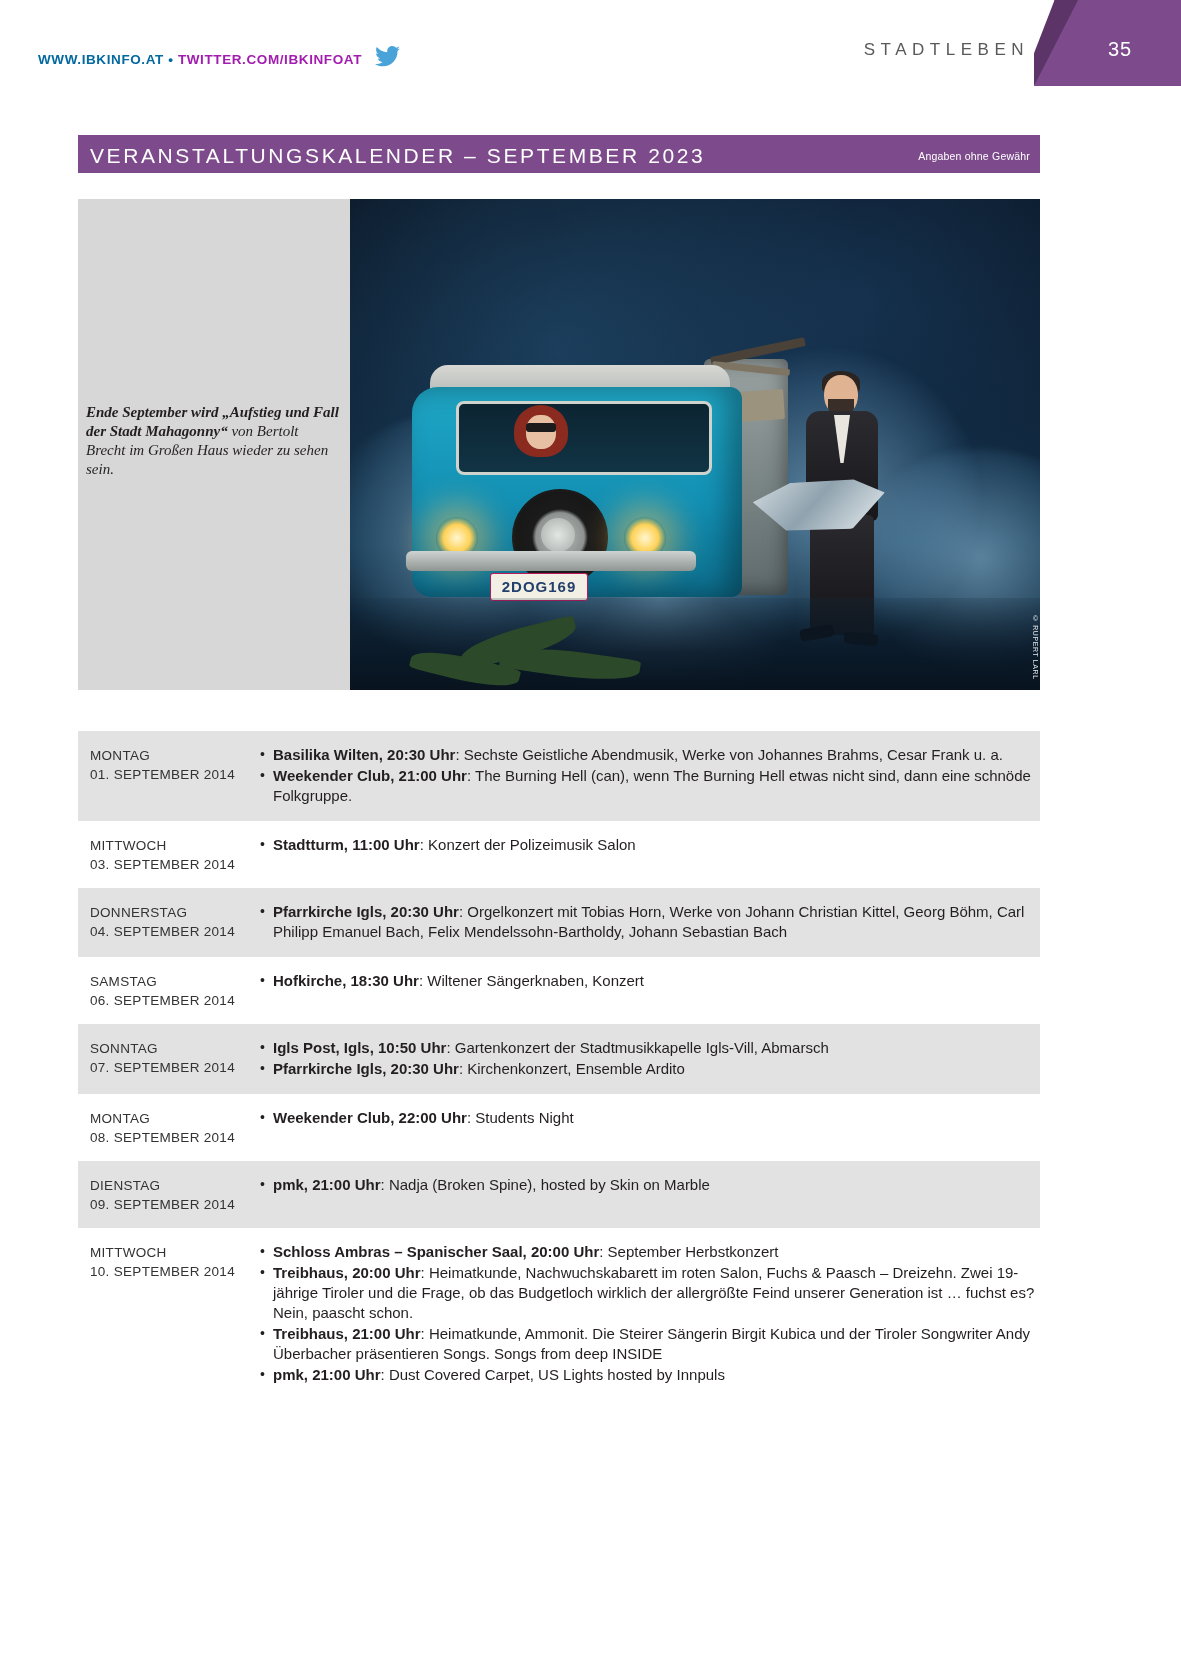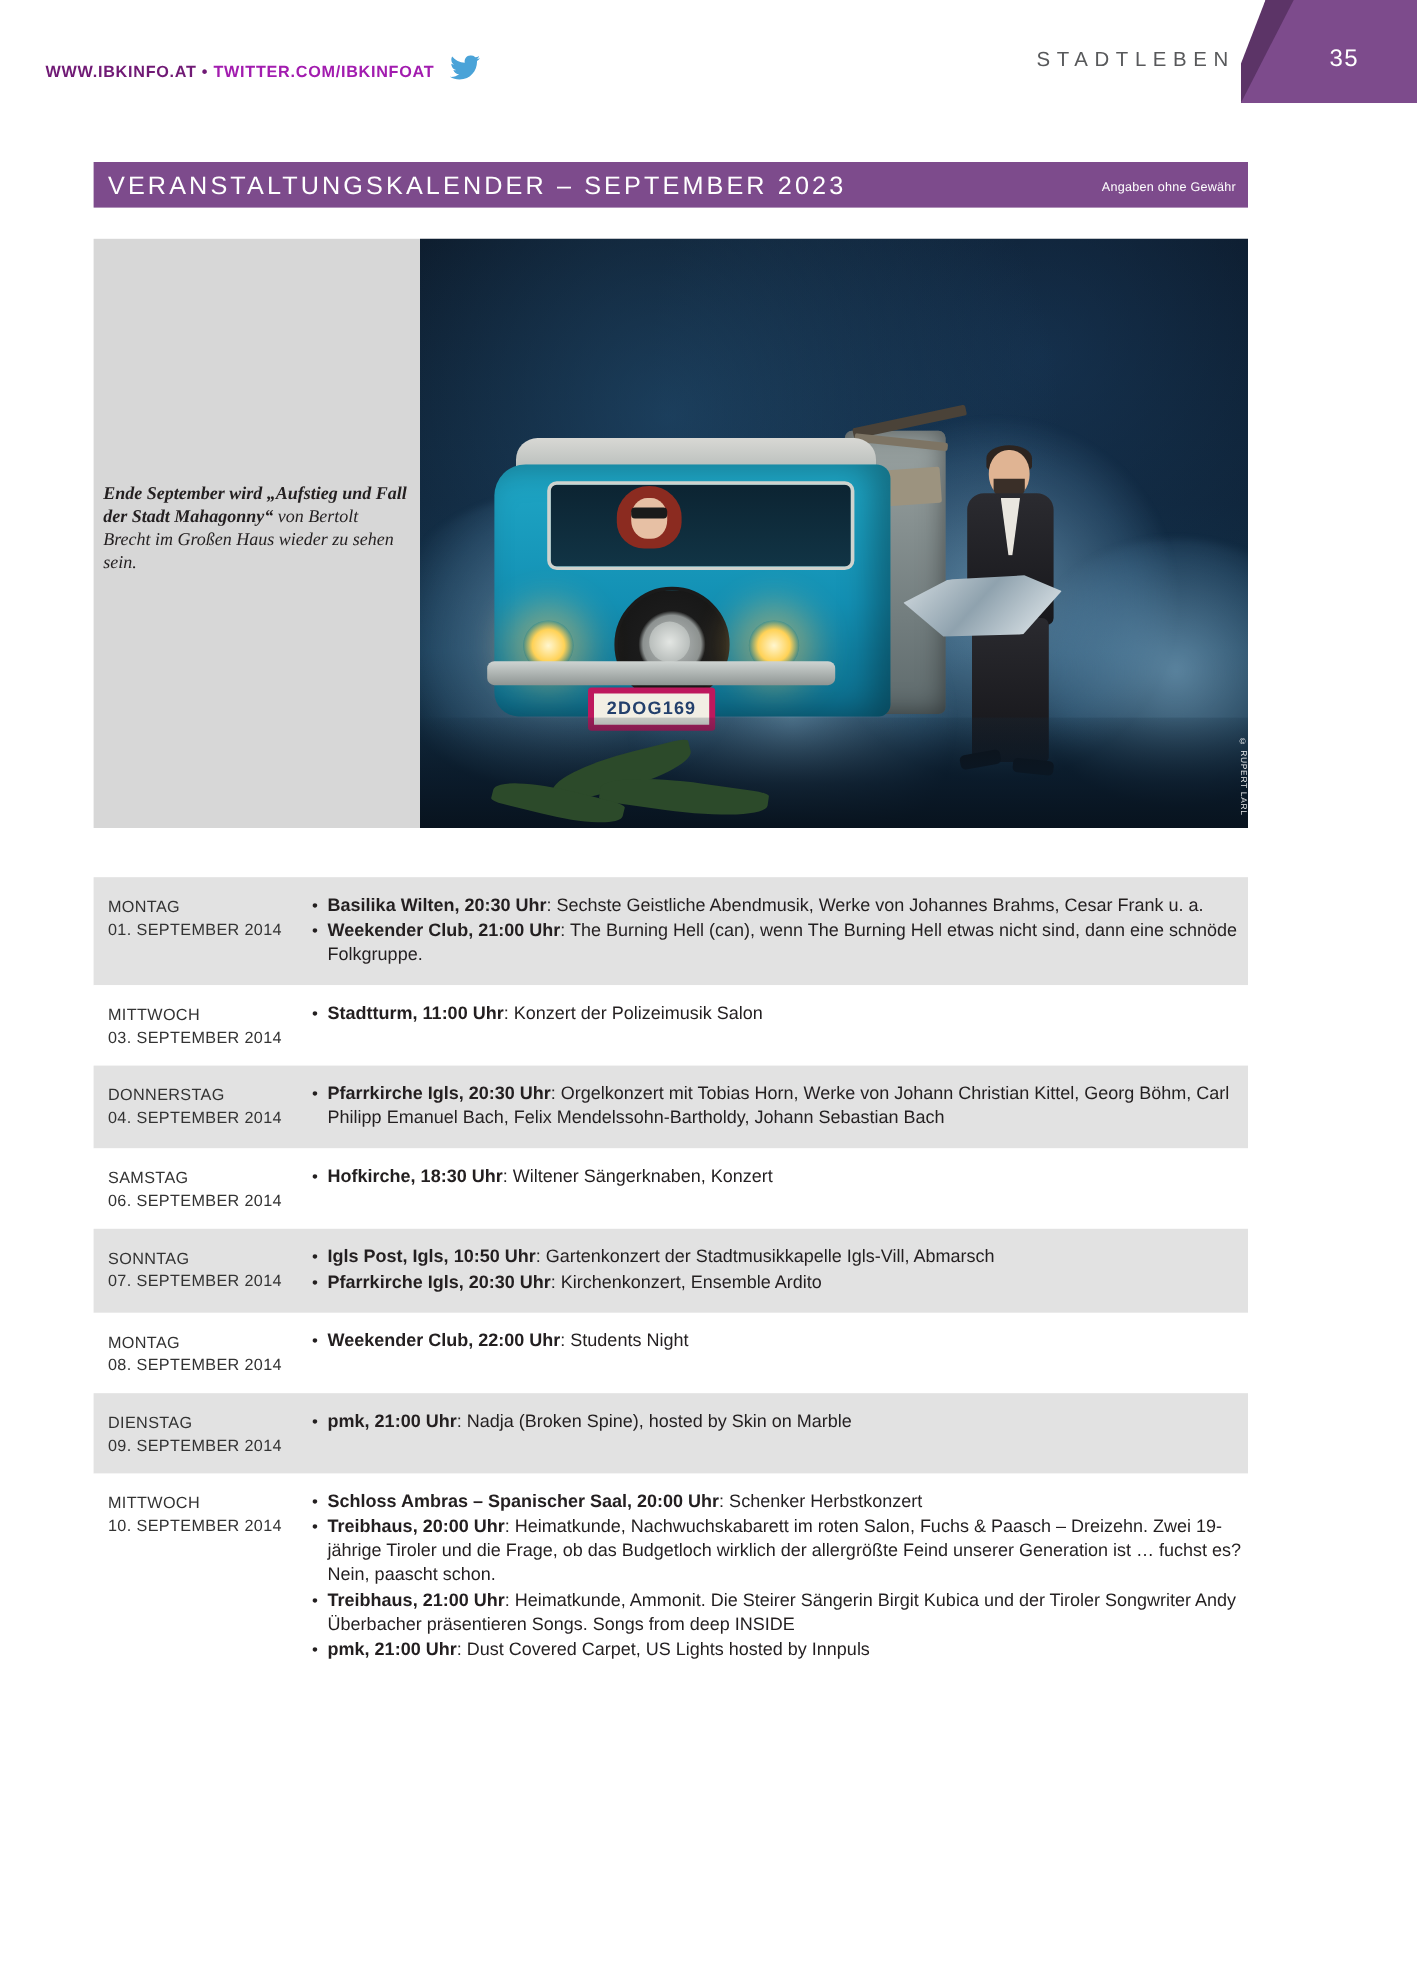--- a/index.html
+++ b/index.html
@@ -24,21 +24,21 @@
     height: 96px;
   }
   .header-left {
     position: absolute;
     left: 38px;
     top: 46px;
     font-size: 13.5px;
     letter-spacing: 0.6px;
     font-weight: bold;
   }
-  .header-left .url-dark { color: #701a75; }
+  .header-left .url-dark { color: #0369a1; }
   .header-left .url-blue { color: #a21caf; }
   .twitter-bird {
     display: inline-block;
     vertical-align: -4px;
     margin-left: 9px;
   }
   .header-right {
     position: absolute;
     right: 152px;
     top: 40px;
@@ -218,21 +218,21 @@
     left: -6px; top: 212px;
     width: 290px; height: 20px;
     background: linear-gradient(180deg, #cfd4d2 0%, #8e9593 100%);
     border-radius: 6px;
   }
   .van-plate {
     position: absolute;
     left: 78px; top: 234px;
     width: 96px; height: 26px;
     background: #f2efe4;
-    border: 5px solid #be185d;
+    border: 1px solid #be185d;
     border-radius: 3px;
     color: #23406c;
     font-family: "Liberation Sans", sans-serif;
     font-size: 15px;
     font-weight: bold;
     text-align: center;
     line-height: 26px;
     letter-spacing: 1px;
   }
   .headlight {
@@ -501,19 +501,19 @@
       <div class="events-col">
         <div class="event-item"><b>pmk, 21:00 Uhr</b><span>: Nadja (Broken Spine), hosted by Skin on Marble</span></div>
       </div>
     </div>
     <div class="event-row plain">
       <div class="day-col">
         <div>MITTWOCH</div>
         <div>10. SEPTEMBER 2014</div>
       </div>
       <div class="events-col">
-        <div class="event-item"><b>Schloss Ambras – Spanischer Saal, 20:00 Uhr</b><span>: Schenker Herbstkonzert</span></div>
+        <div class="event-item"><b>Schloss Ambras – Spanischer Saal, 20:00 Uhr</b><span>: September Herbstkonzert</span></div>
         <div class="event-item"><b>Treibhaus, 20:00 Uhr</b><span>: Heimatkunde, Nachwuchskabarett im roten Salon, Fuchs &amp; Paasch – Dreizehn. Zwei 19-jährige Tiroler und die Frage, ob das Budgetloch wirklich der allergrößte Feind unserer Generation ist … fuchst es? Nein, paascht schon.</span></div>
         <div class="event-item"><b>Treibhaus, 21:00 Uhr</b><span>: Heimatkunde, Ammonit. Die Steirer Sängerin Birgit Kubica und der Tiroler Songwriter Andy Überbacher präsentieren Songs. Songs from deep INSIDE</span></div>
         <div class="event-item"><b>pmk, 21:00 Uhr</b><span>: Dust Covered Carpet, US Lights hosted by Innpuls</span></div>
       </div>
     </div>
   </div>
 
 </body></html>

